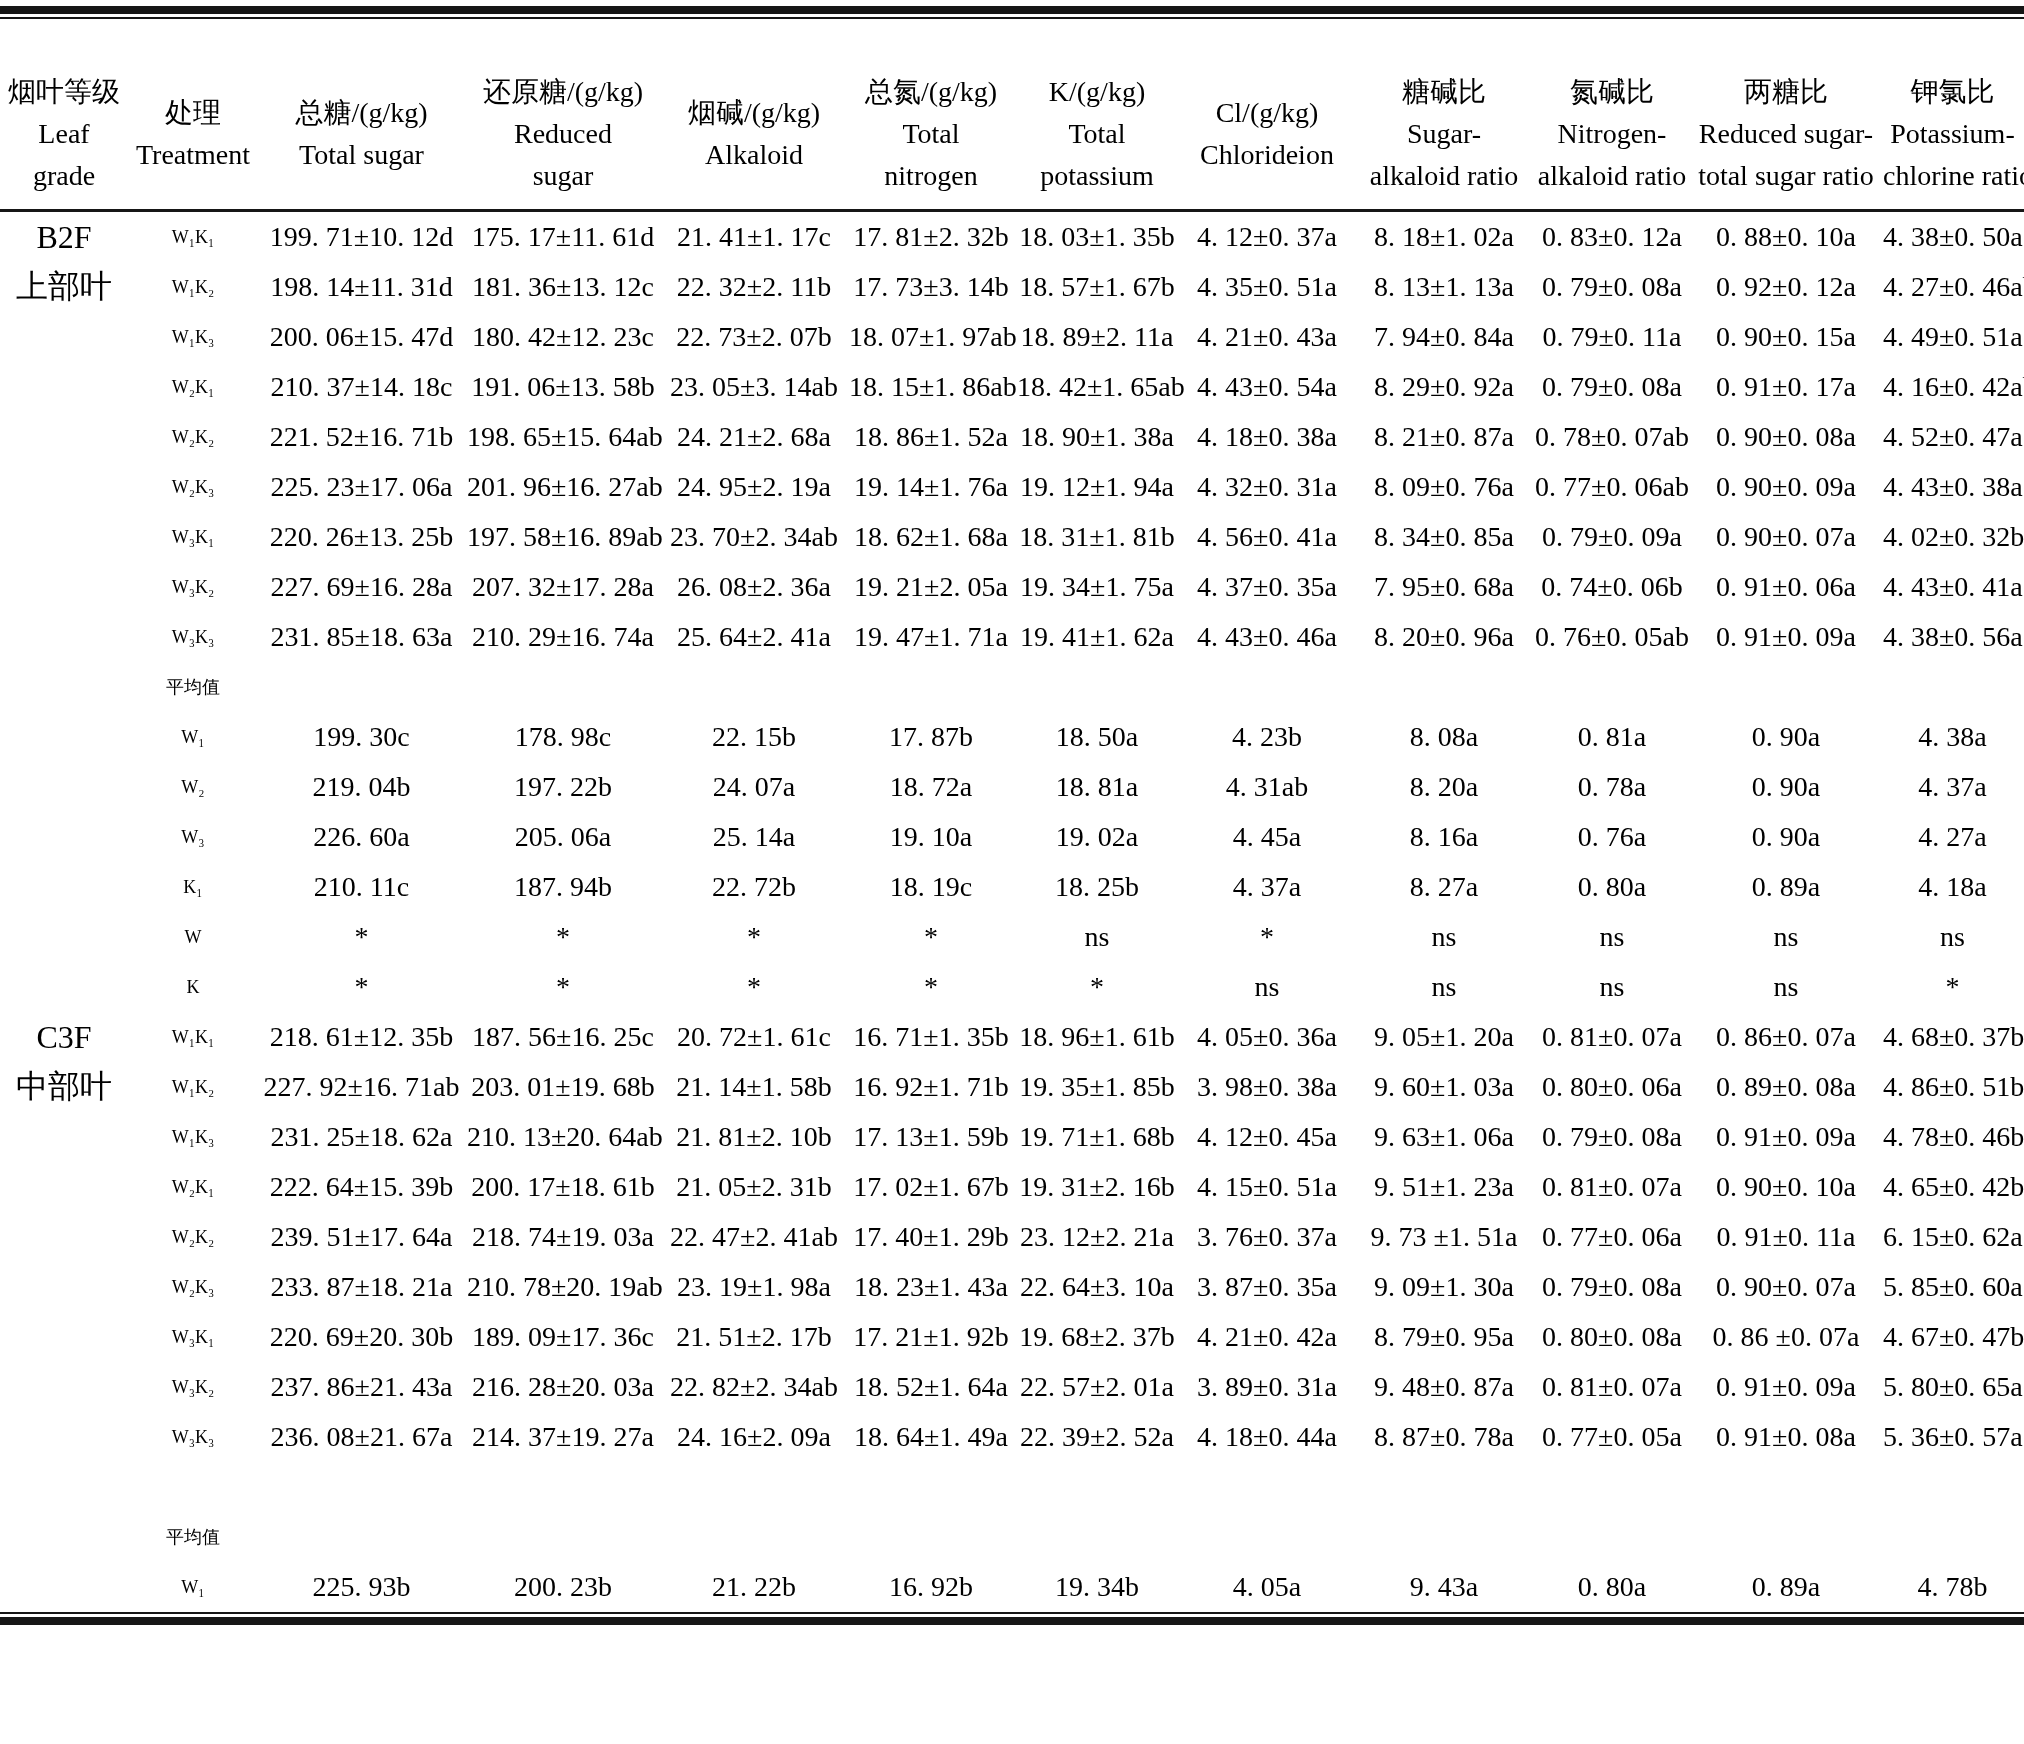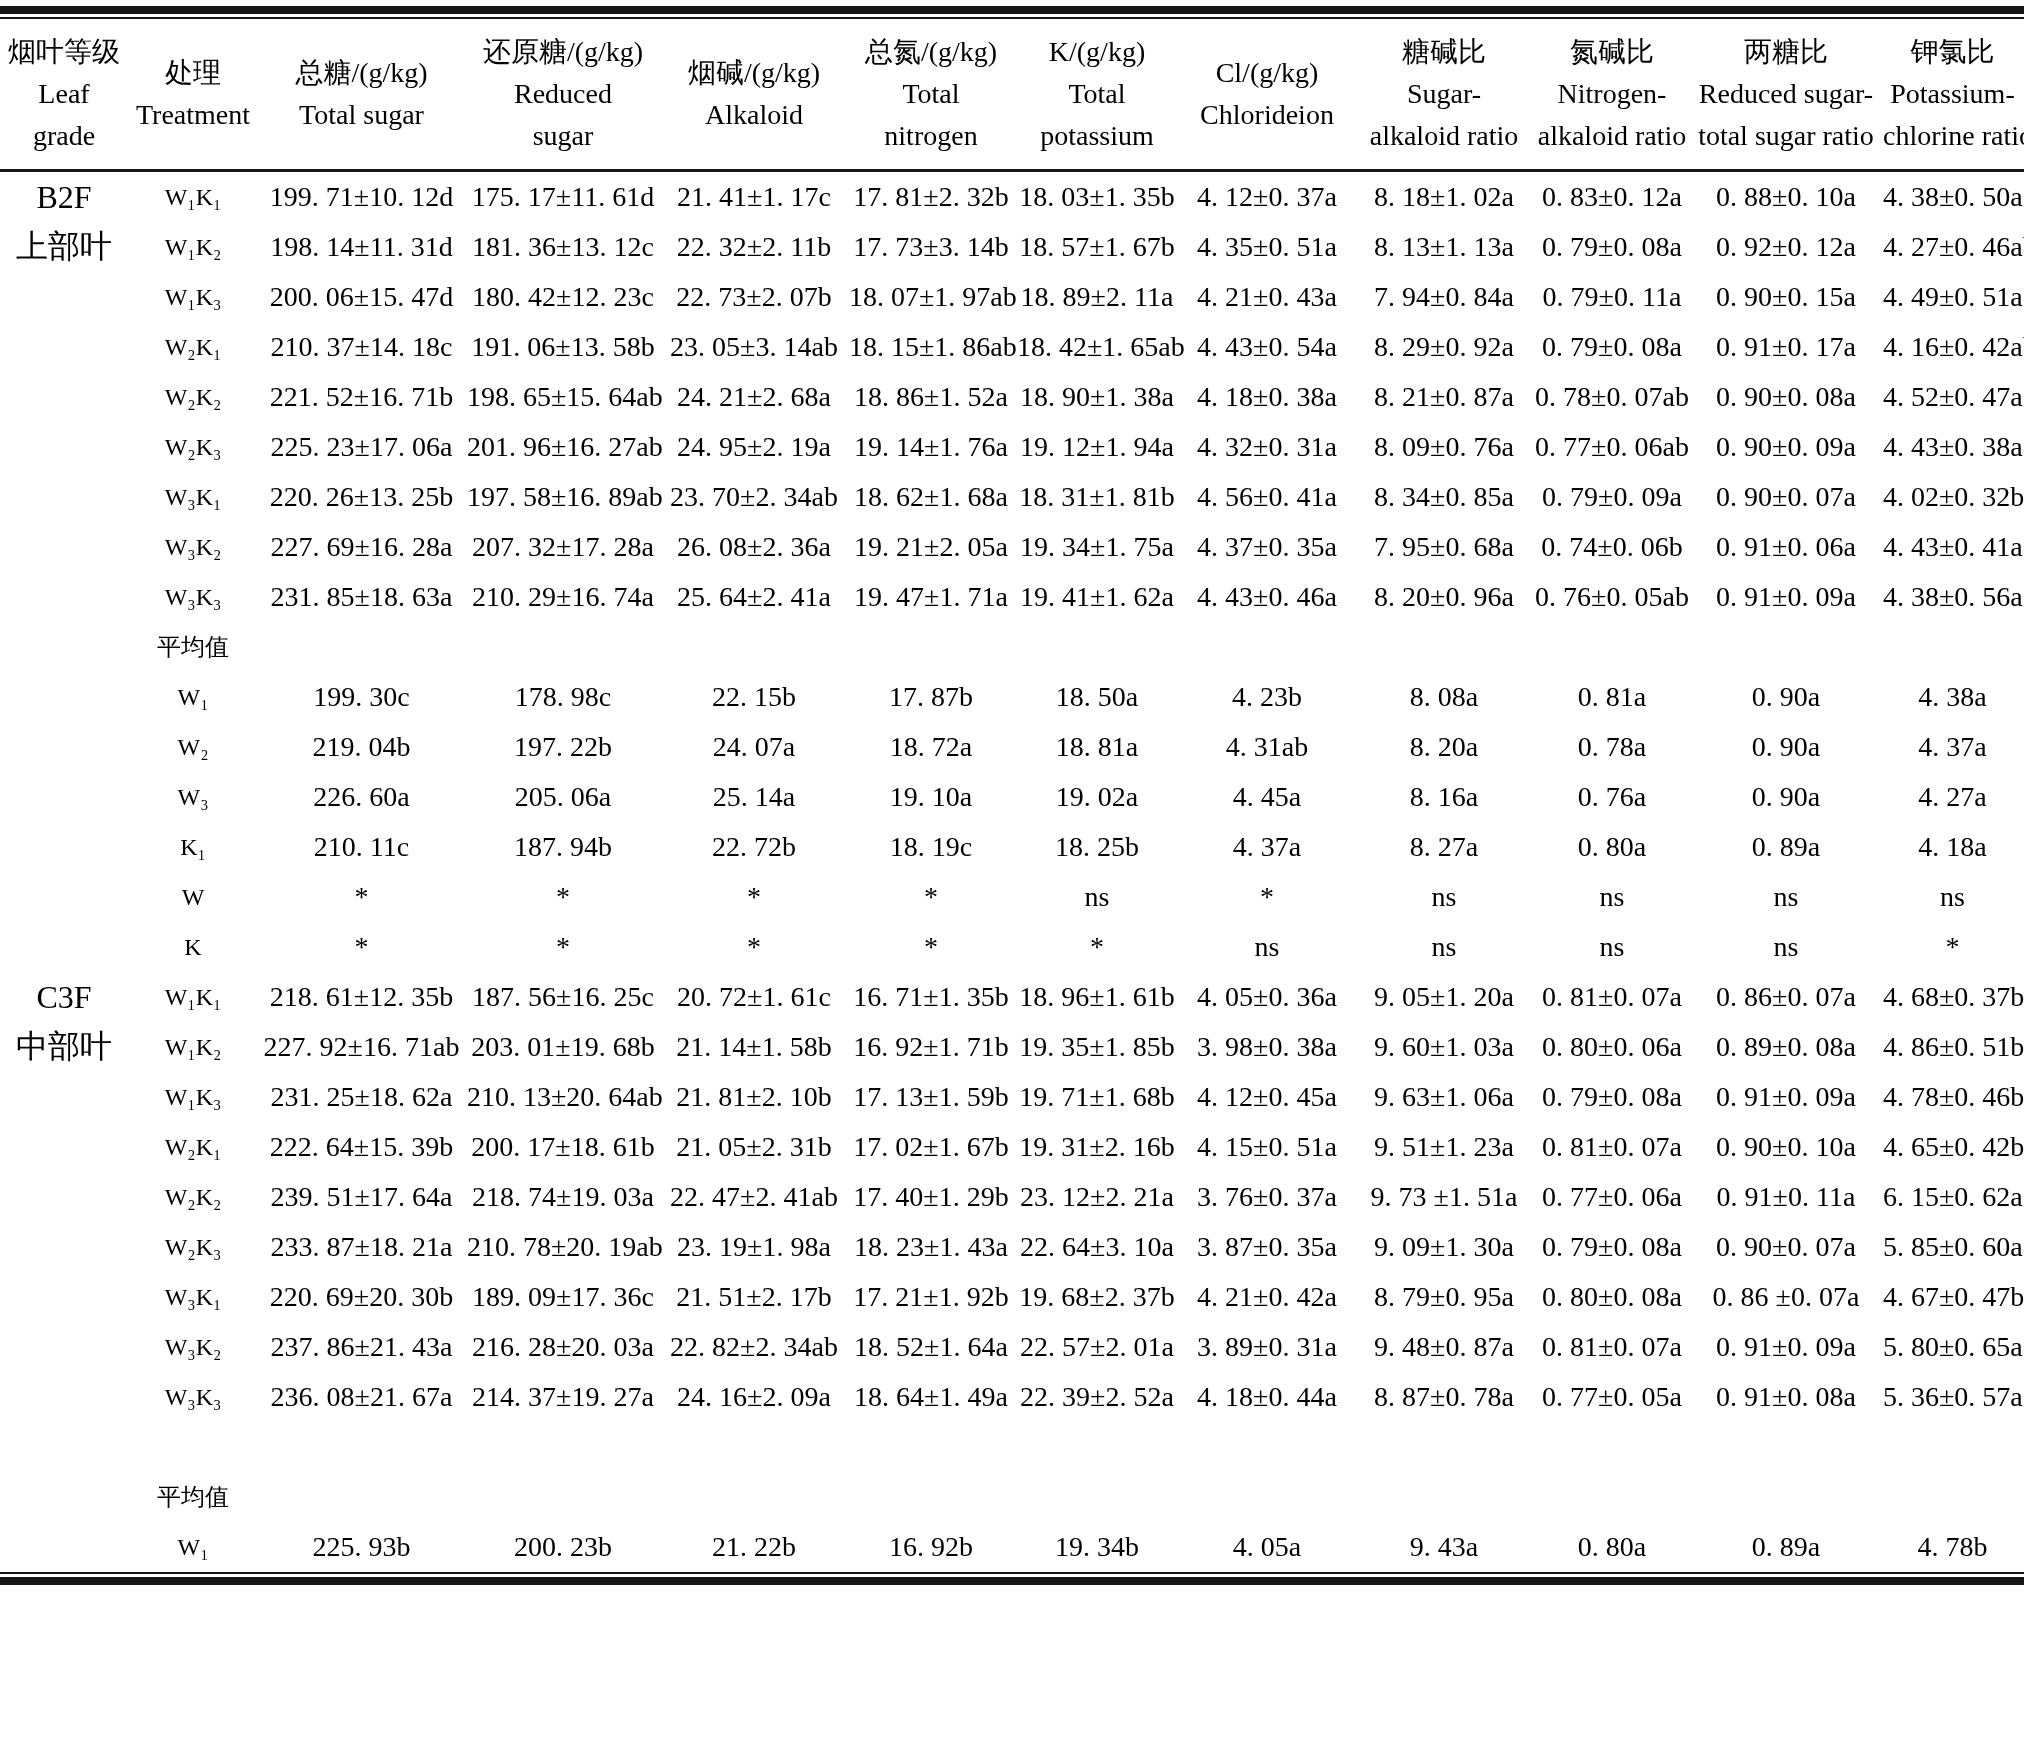--- a/index.html
+++ b/index.html
@@ -12,20 +12,21 @@
   .sheet{width:2024px;padding-top:6px;}
   .rule{width:2024px;background:#161616;}
   .rule-thick{height:8px;}
   .rule-thin{height:2px;}
   .gap3{height:3px;}
   table{
     width:2024px;
     table-layout:fixed;
     border-collapse:collapse;
     border-spacing:0;
+    margin-top:40px;
   }
   thead th{
     height:150px;
     vertical-align:middle;
     font-weight:normal;
     font-size:28px;
     padding:0 2px;
     border-bottom:3px solid #161616;
   }
   thead .hl{
@@ -36,21 +37,21 @@
   tbody td{
     height:50px;
     font-size:28px;
     text-align:center;
     vertical-align:middle;
     padding:0 2px;
     white-space:nowrap;
     overflow:visible;
   }
   tbody td.c-leaf{font-size:32px;}
-  tbody td.c-treat{font-size:24px;}
+  tbody td.c-treat{font-size:18px;}
 </style>
 </head>
 <body>
 
 <div class="sheet">
   <div class="rule rule-thick"></div>
   <div class="gap3"></div>
   <div class="rule rule-thin"></div>
 
   <table>

